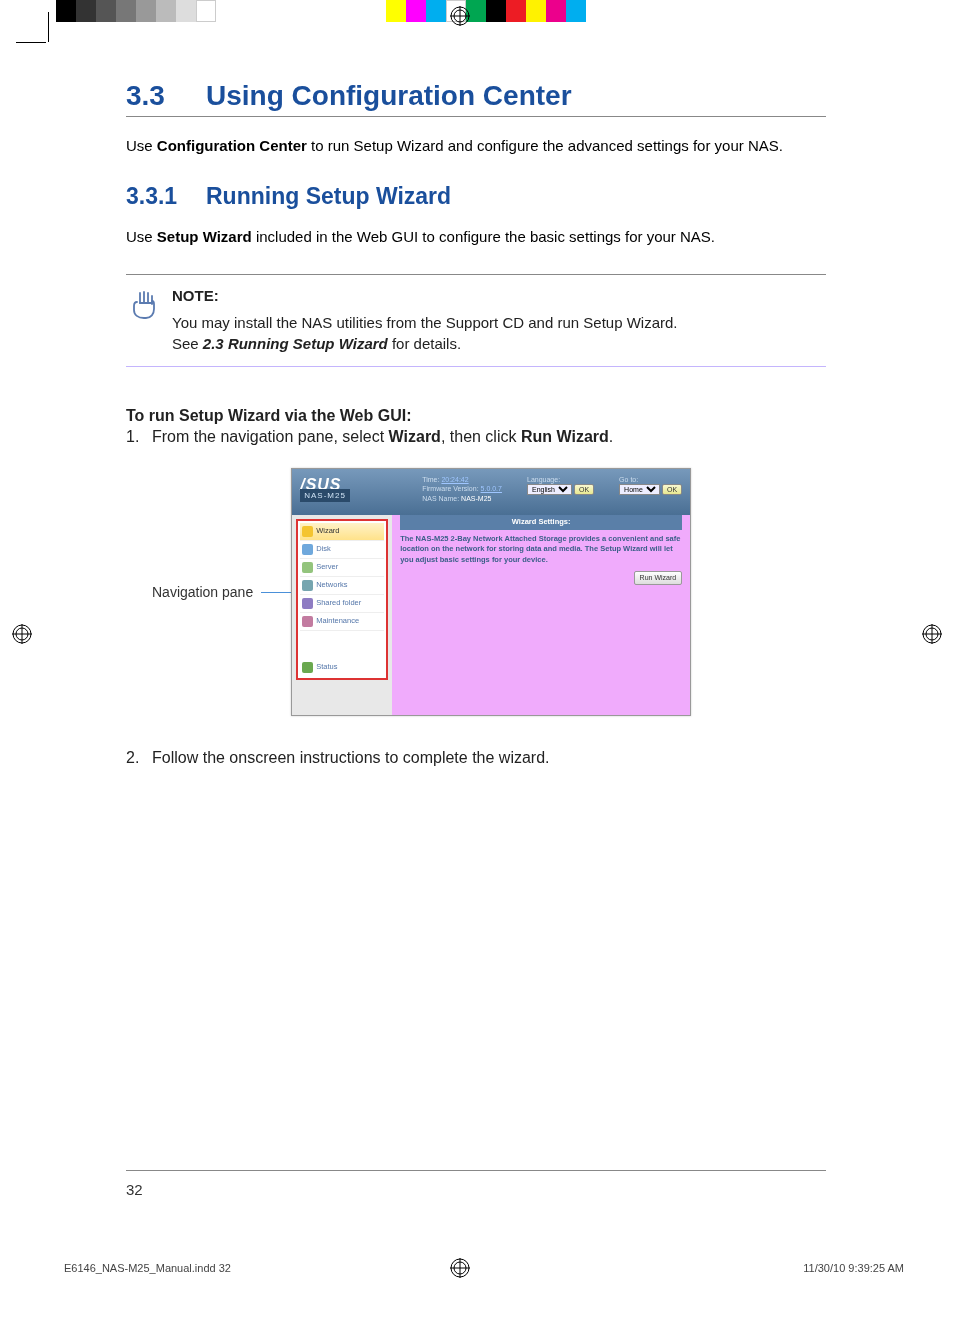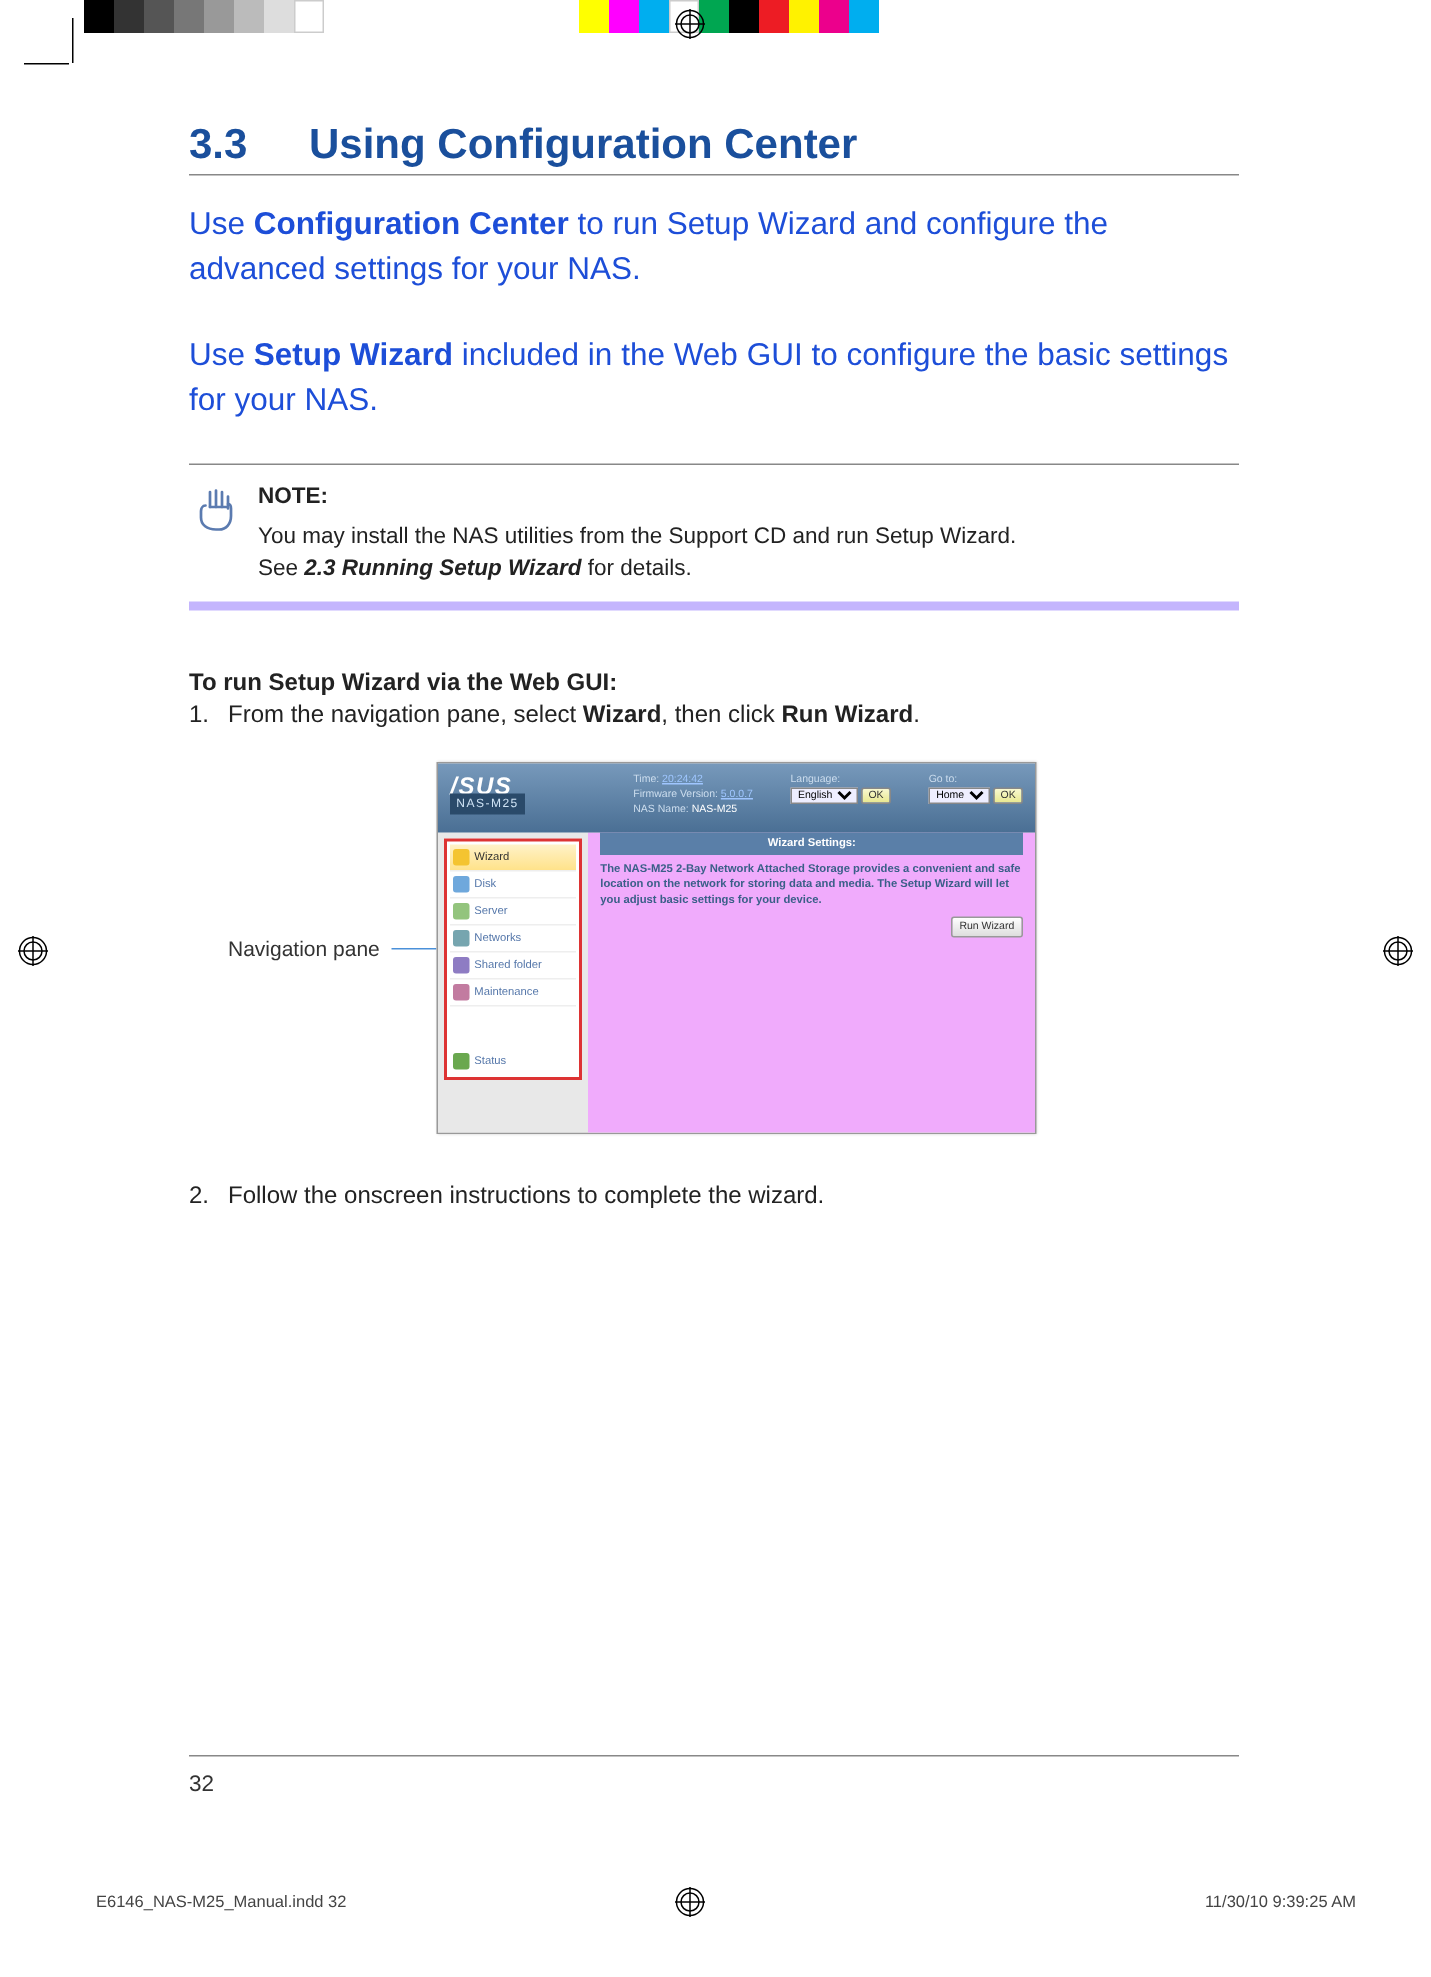--- a/index.html
+++ b/index.html
@@ -9,27 +9,27 @@
   .reg-bars { position: absolute; top: 0; left: 0; width: 954px; height: 22px; display: flex; }
   .reg-bars .sw { height: 22px; }
   .reg-mark { position: absolute; width: 20px; height: 20px; }
   .reg-mark svg { width: 100%; height: 100%; }
   
   .page { position: absolute; top: 80px; left: 126px; width: 700px; }
   
   h1.section-title { color: #1a4f9c; font-size: 28px; font-weight: 700; border-bottom: 1px solid #888; padding-bottom: 4px; margin-bottom: 18px; }
   h1.section-title .num { display: inline-block; width: 80px; }
   
-  p.body { font-size: 21px; line-height: 1.45; color: #1d4ed8; margin-bottom: 26px; }
+  p.body { font-size: 15px; line-height: 1.45; color: #000000; margin-bottom: 26px; }
   b { font-weight: 700; }
   
   h2.subsection { color: #1a4f9c; font-size: 23px; font-weight: 700; margin-bottom: 16px; margin-top: 18px; }
   h2.subsection .num { display: inline-block; width: 80px; }
   
-  .note-block { border-top: 1px solid #888; border-bottom: 6px solid #c4b5fd; padding: 10px 0 12px 0; margin: 24px 0 40px 0; display: flex; }
+  .note-block { border-top: 1px solid #888; border-bottom: 1px solid #c4b5fd; padding: 10px 0 12px 0; margin: 24px 0 40px 0; display: flex; }
   .note-icon { width: 46px; flex-shrink: 0; padding-top: 2px; }
   .note-icon svg { width: 36px; height: 36px; }
   .note-text { flex: 1; font-size: 15px; line-height: 1.4; }
   .note-text .label { font-weight: 700; display: block; margin-bottom: 6px; }
   .note-text .ref { font-weight: 700; font-style: italic; text-align: right; }
   
   .subheading { font-weight: 700; font-size: 16px; margin-bottom: 0; }
   
   ol.steps { list-style: none; counter-reset: step; }
   ol.steps > li { counter-increment: step; font-size: 16px; line-height: 1.45; margin-bottom: 18px; padding-left: 26px; position: relative; }
@@ -136,20 +136,23 @@
 <div class="page">
 
   <h1 class="section-title">
     <span class="num">3.3</span><span>Using Configuration Center</span>
   </h1>
 
   <p class="body">
     <span>Use </span><b>Configuration Center</b><span> to run Setup Wizard and configure the advanced settings for your NAS.</span>
   </p>
 
+  <h2 class="subsection">
+    <span class="num">3.3.1</span><span>Running Setup Wizard</span>
+  </h2>
 
   <p class="body">
     <span>Use </span><b>Setup Wizard</b><span> included in the Web GUI to configure the basic settings for your NAS.</span>
   </p>
 
   <div class="note-block">
     <div class="note-icon">
       <svg viewBox="0 0 36 36">
           <g fill="none" stroke="#5b7bb0" stroke-width="1.8" stroke-linecap="round" stroke-linejoin="round">
             <path d="M14 6 v10 M18 5 v11 M22 6 v10 M26 9 v8"></path>

